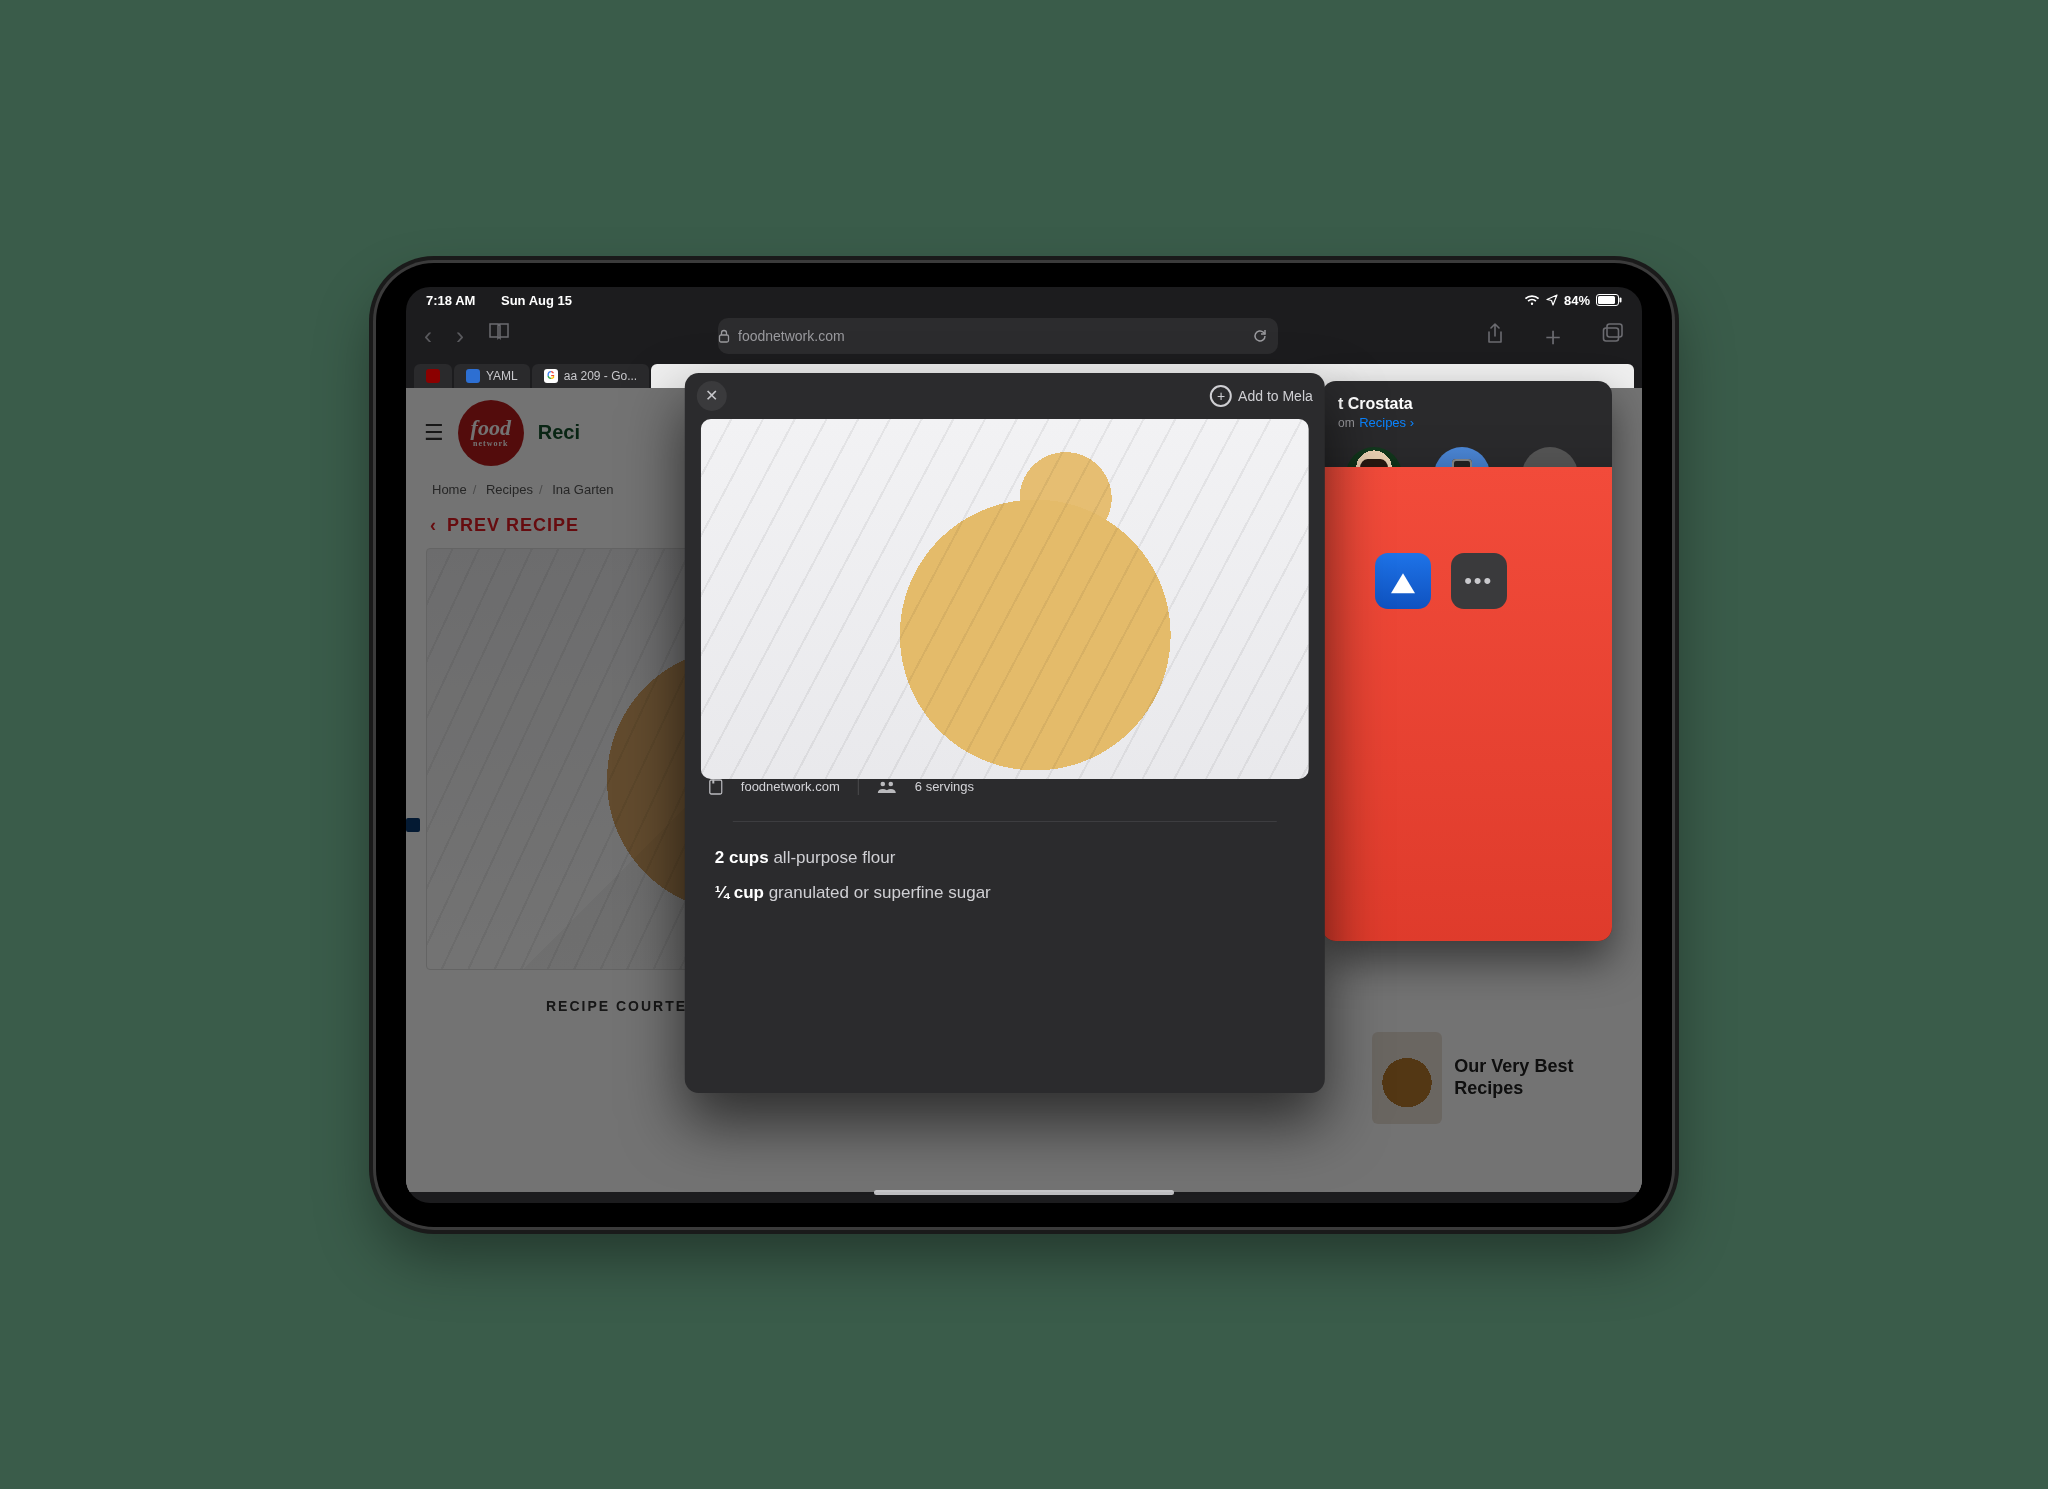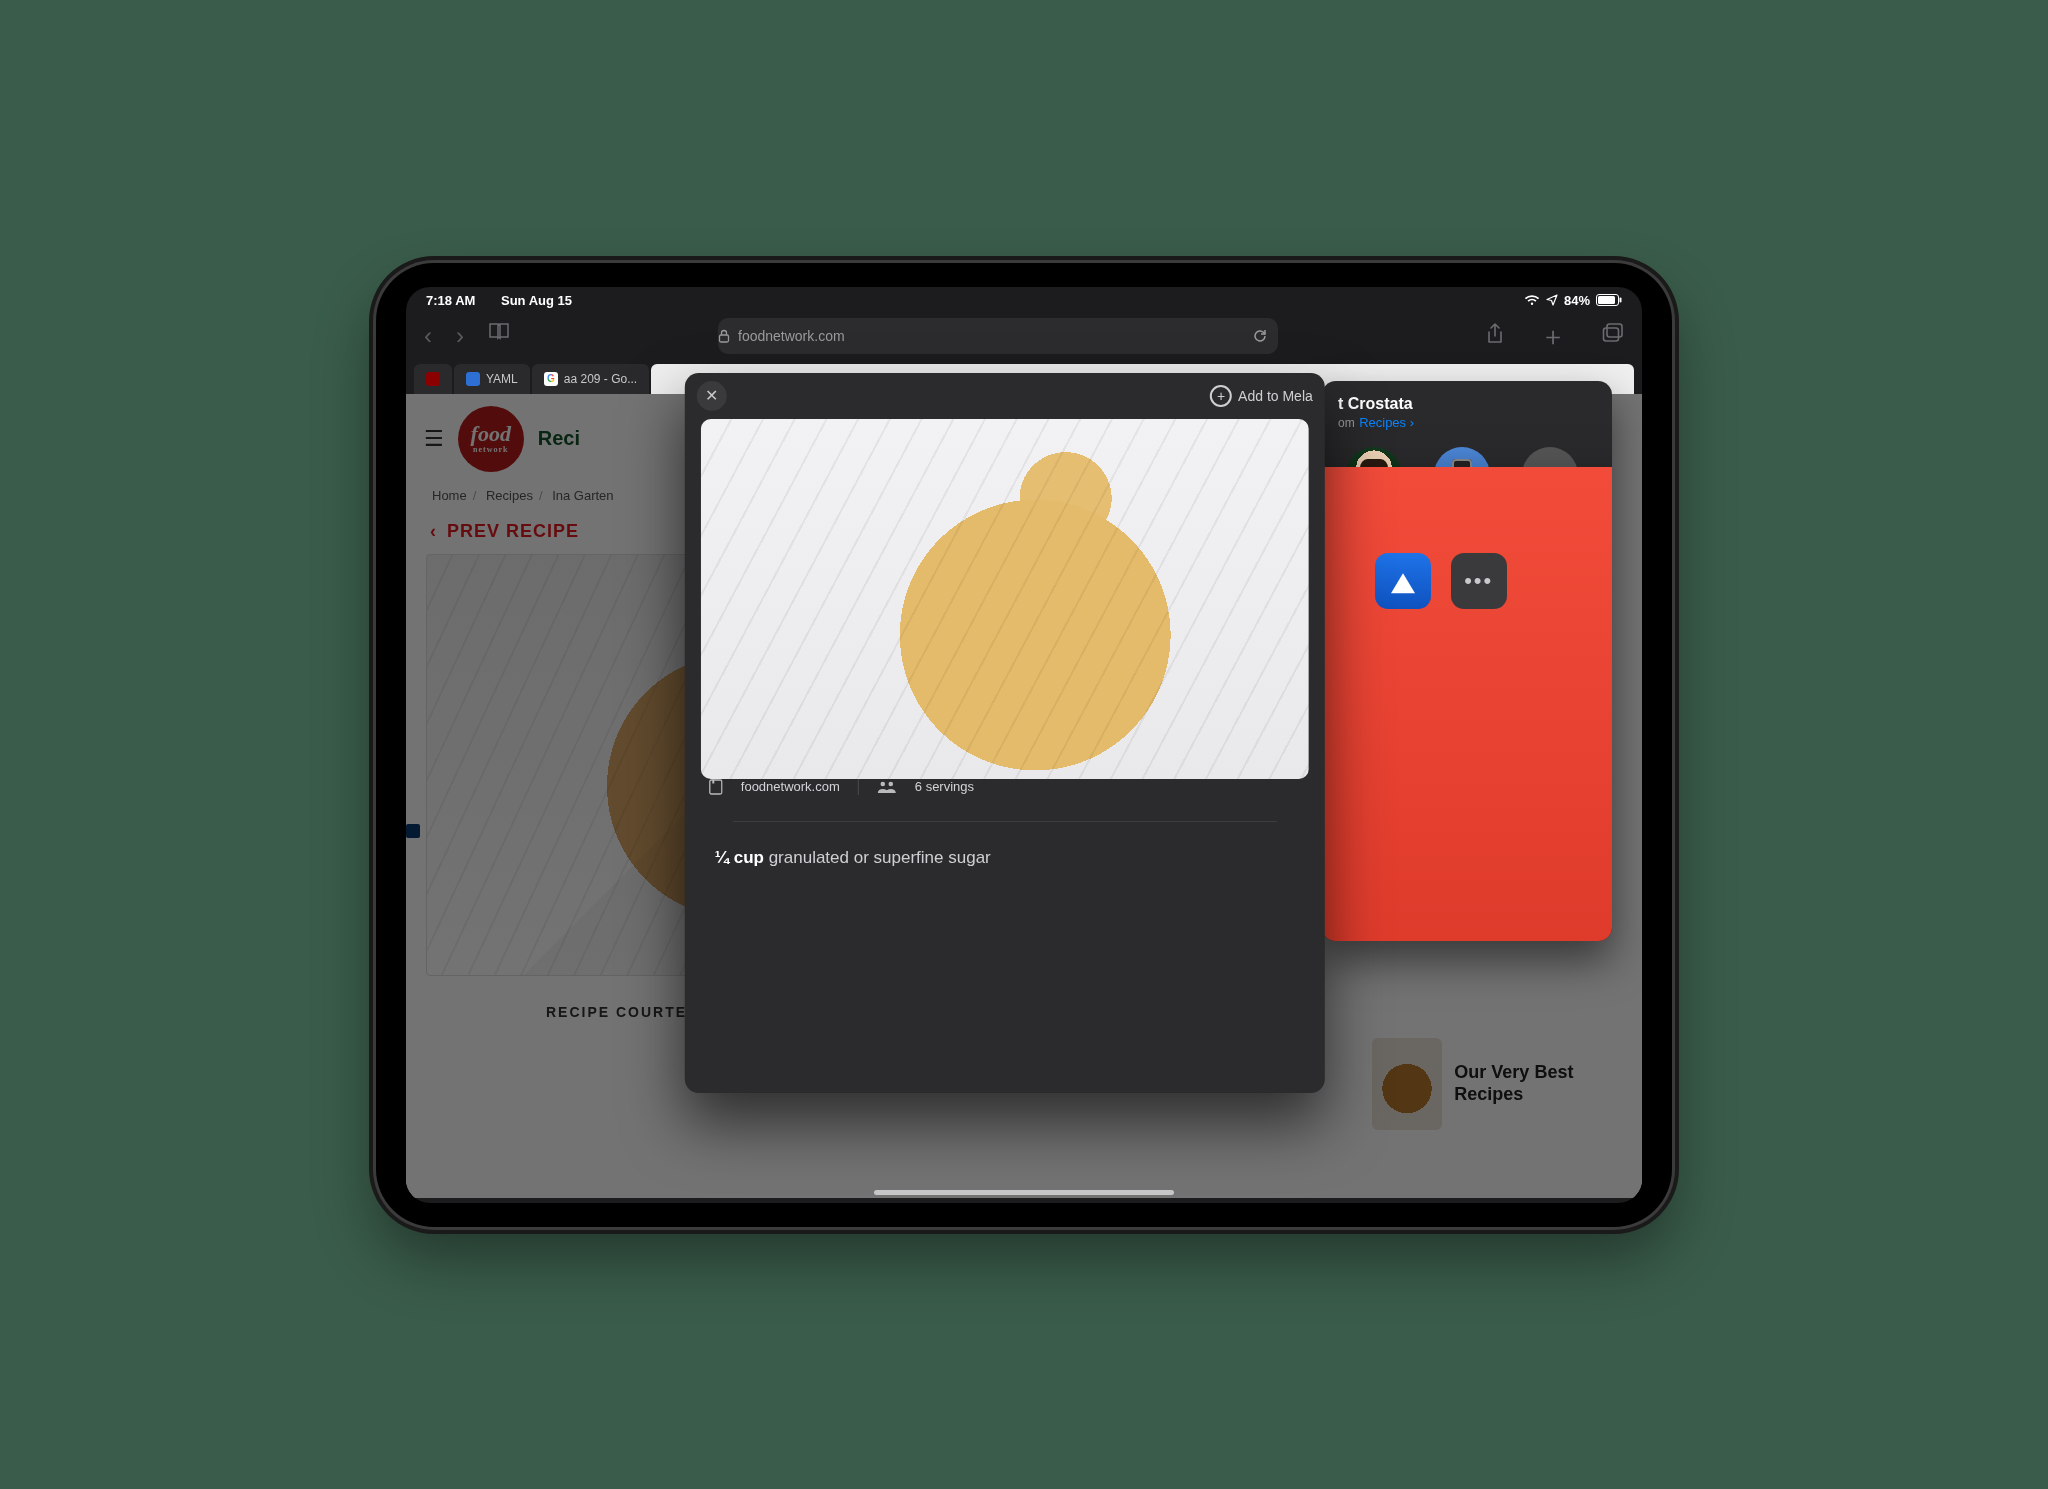--- a/index.html
+++ b/index.html
@@ -44,21 +44,21 @@
     width:560px;height:36px;border-radius:10px;background:#2c2c2e;
     color:#9a9a9e;font-size:14px;gap:8px;
   }
   
   .tabstrip{
     display:flex;gap:2px;padding:0 8px 0 8px;
     background:#1c1c1e;
   }
   .tab{
     display:flex;align-items:center;gap:6px;
-    height:30px;padding:0 12px;border-radius:6px 6px 0 0;
+    height:24px;padding:0 12px;border-radius:6px 6px 0 0;
     background:#2a2a2c;color:#c8c8cc;font-size:12px;
     max-width:150px;overflow:hidden;white-space:nowrap;text-overflow:ellipsis;
   }
   .tab.active{background:#efefef;color:#111;}
   .favicon{width:14px;height:14px;border-radius:3px;background:#555;display:inline-block;}
   .favicon.m{background:#8b0000;}
   .favicon.blue{background:#2d6fd2;}
   .favicon.g{background:#fff;position:relative;}
   .favicon.g::after{content:"G";position:absolute;inset:0;font:700 10px/14px Arial;text-align:center;
     background:conic-gradient(#ea4335 0 90deg,#fbbc05 0 180deg,#34a853 0 270deg,#4285f4 0);-webkit-background-clip:text;background-clip:text;color:transparent;}
@@ -404,20 +404,21 @@
             <svg width="20" height="14" viewBox="0 0 20 14">
                 <circle cx="6" cy="4" r="2.3" fill="#d3d3d7"></circle>
                 <circle cx="14" cy="4" r="2.3" fill="#d3d3d7"></circle>
                 <path d="M1 13c0-2.5 2.2-4 5-4s5 1.5 5 4M9 13c0-2.5 2.2-4 5-4s5 1.5 5 4" fill="#d3d3d7"></path>
               </svg>
           </span>
           <span>6 servings</span>
         </div>
         <div class="hr"></div>
         <div class="ing">
+          <div><b>2 cups</b> <span>all-purpose flour</span></div>
           <div><b>¼ cup</b> <span>granulated or superfine sugar</span></div>
         </div>
       </div>
 
       <div class="homebar"></div>
     </div>
   </div>
 </div>
 
 </body></html>

